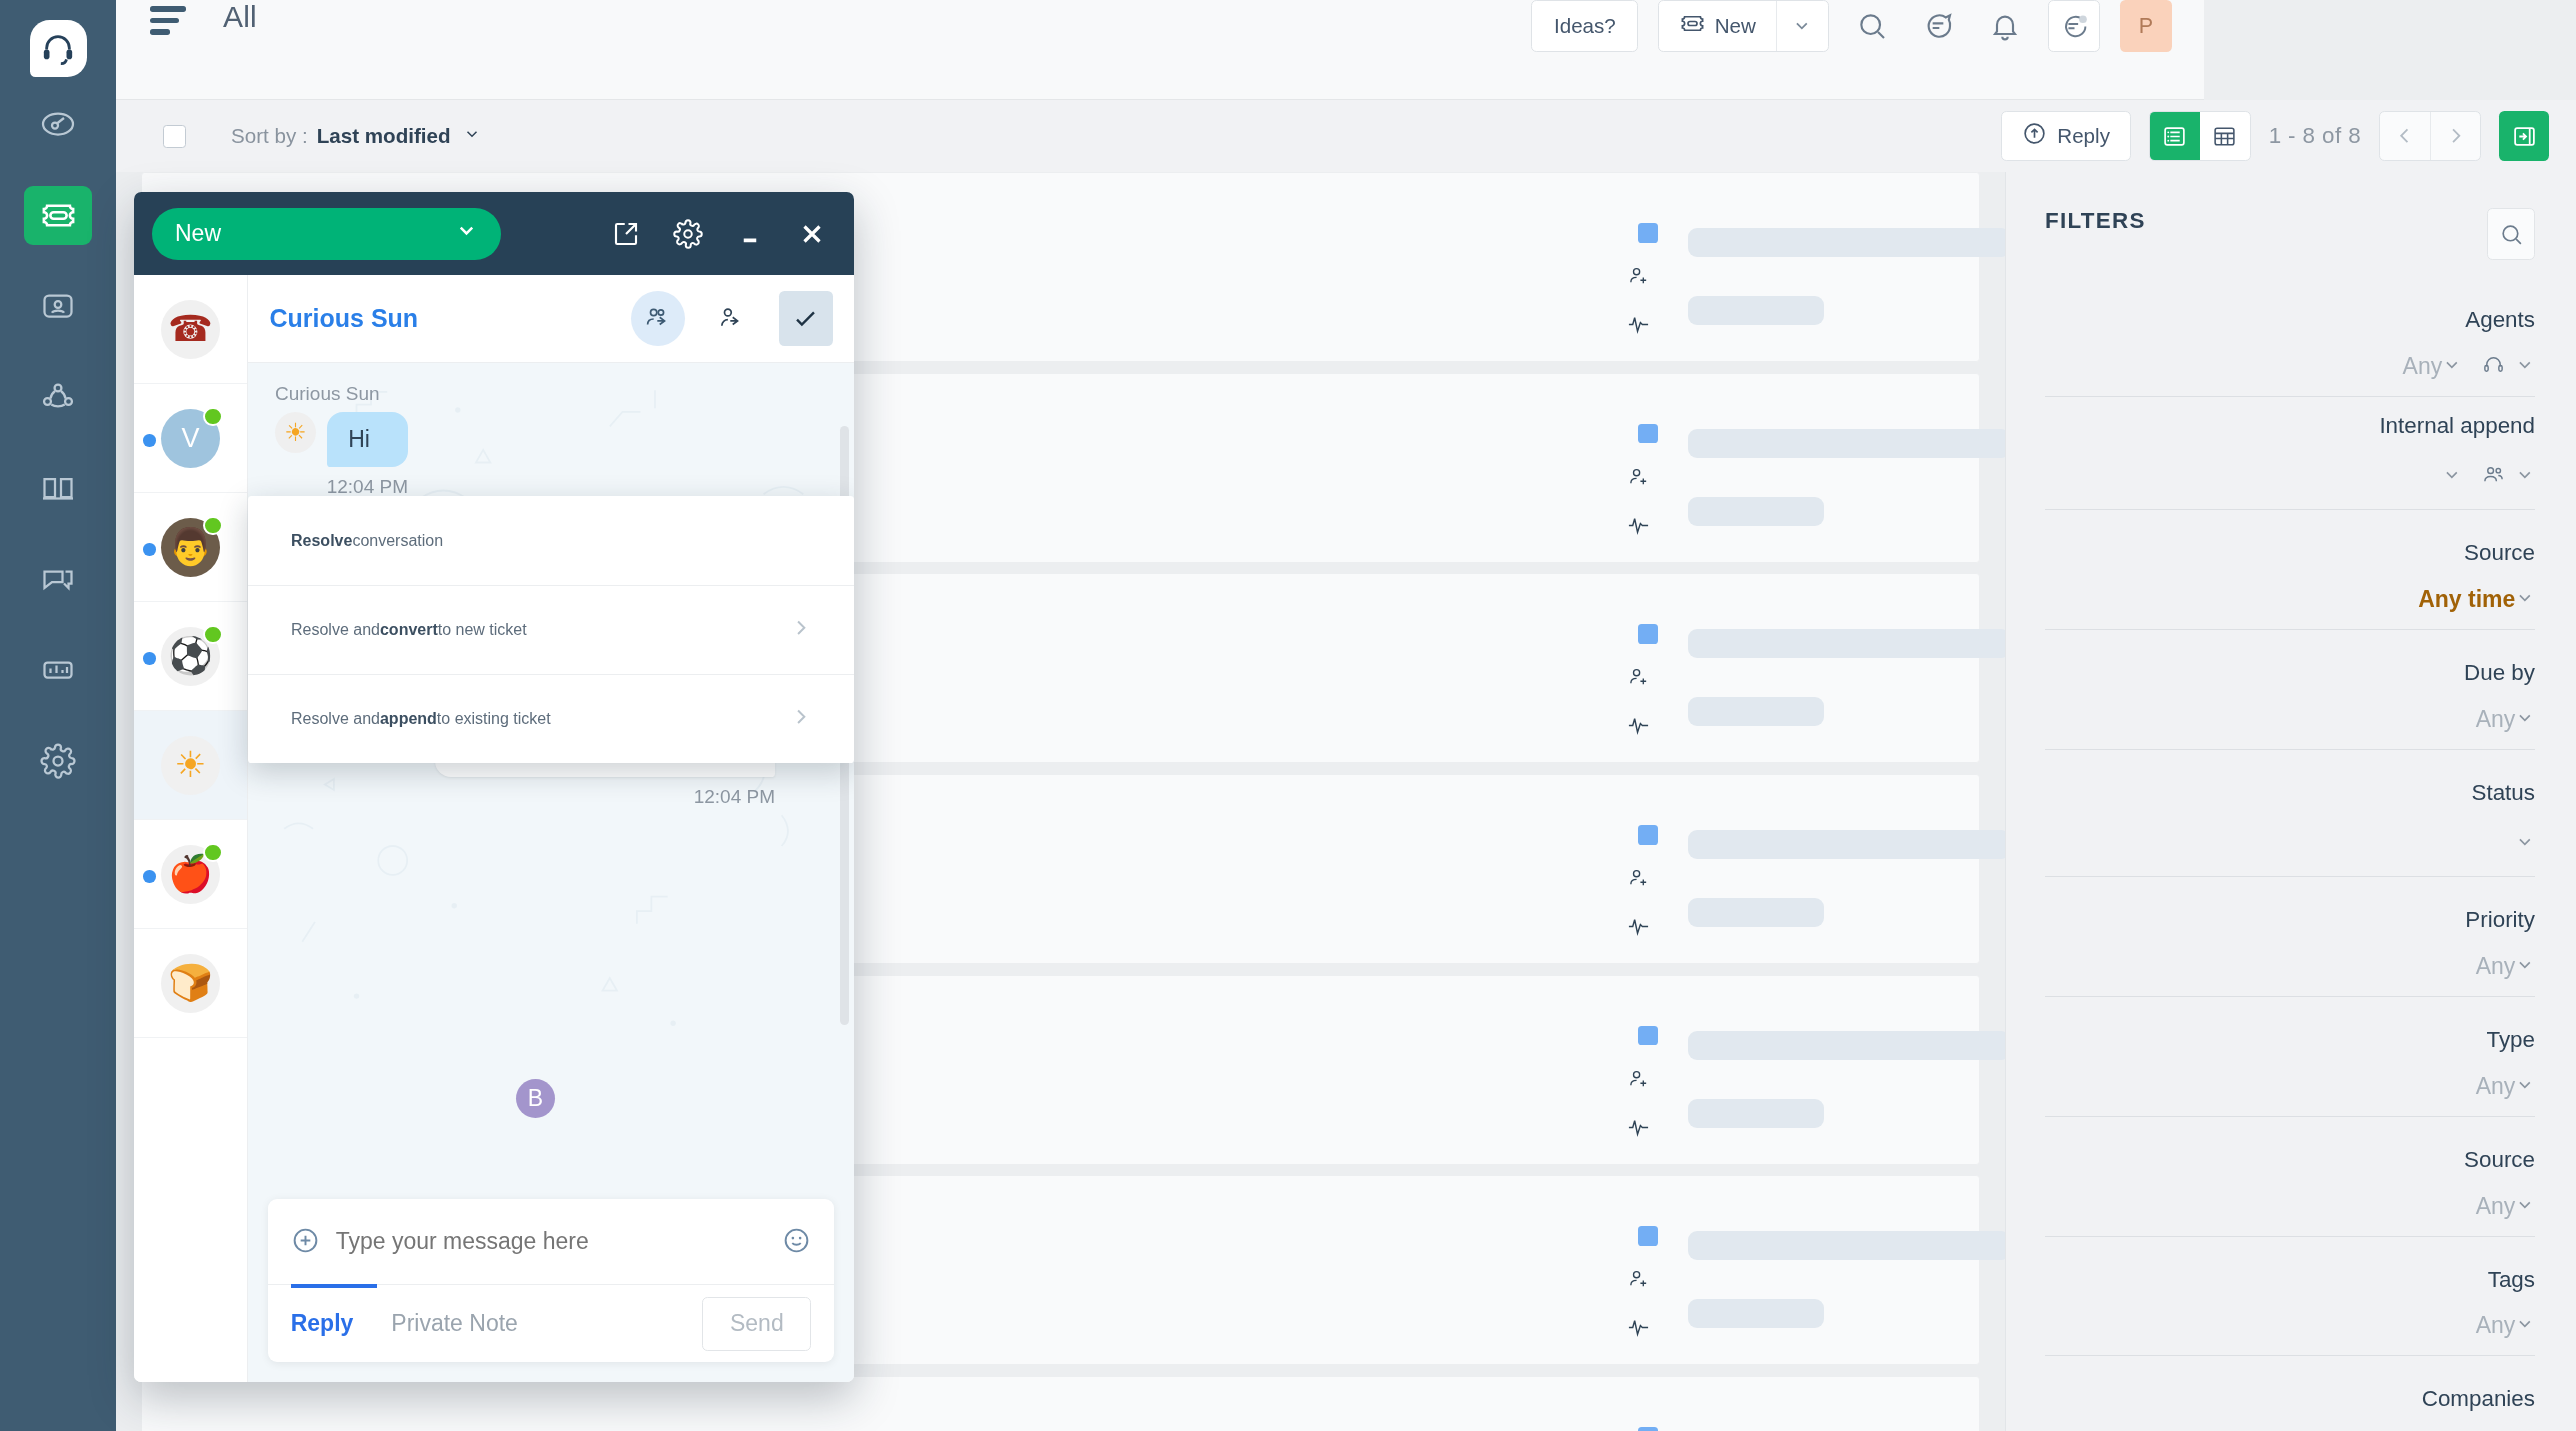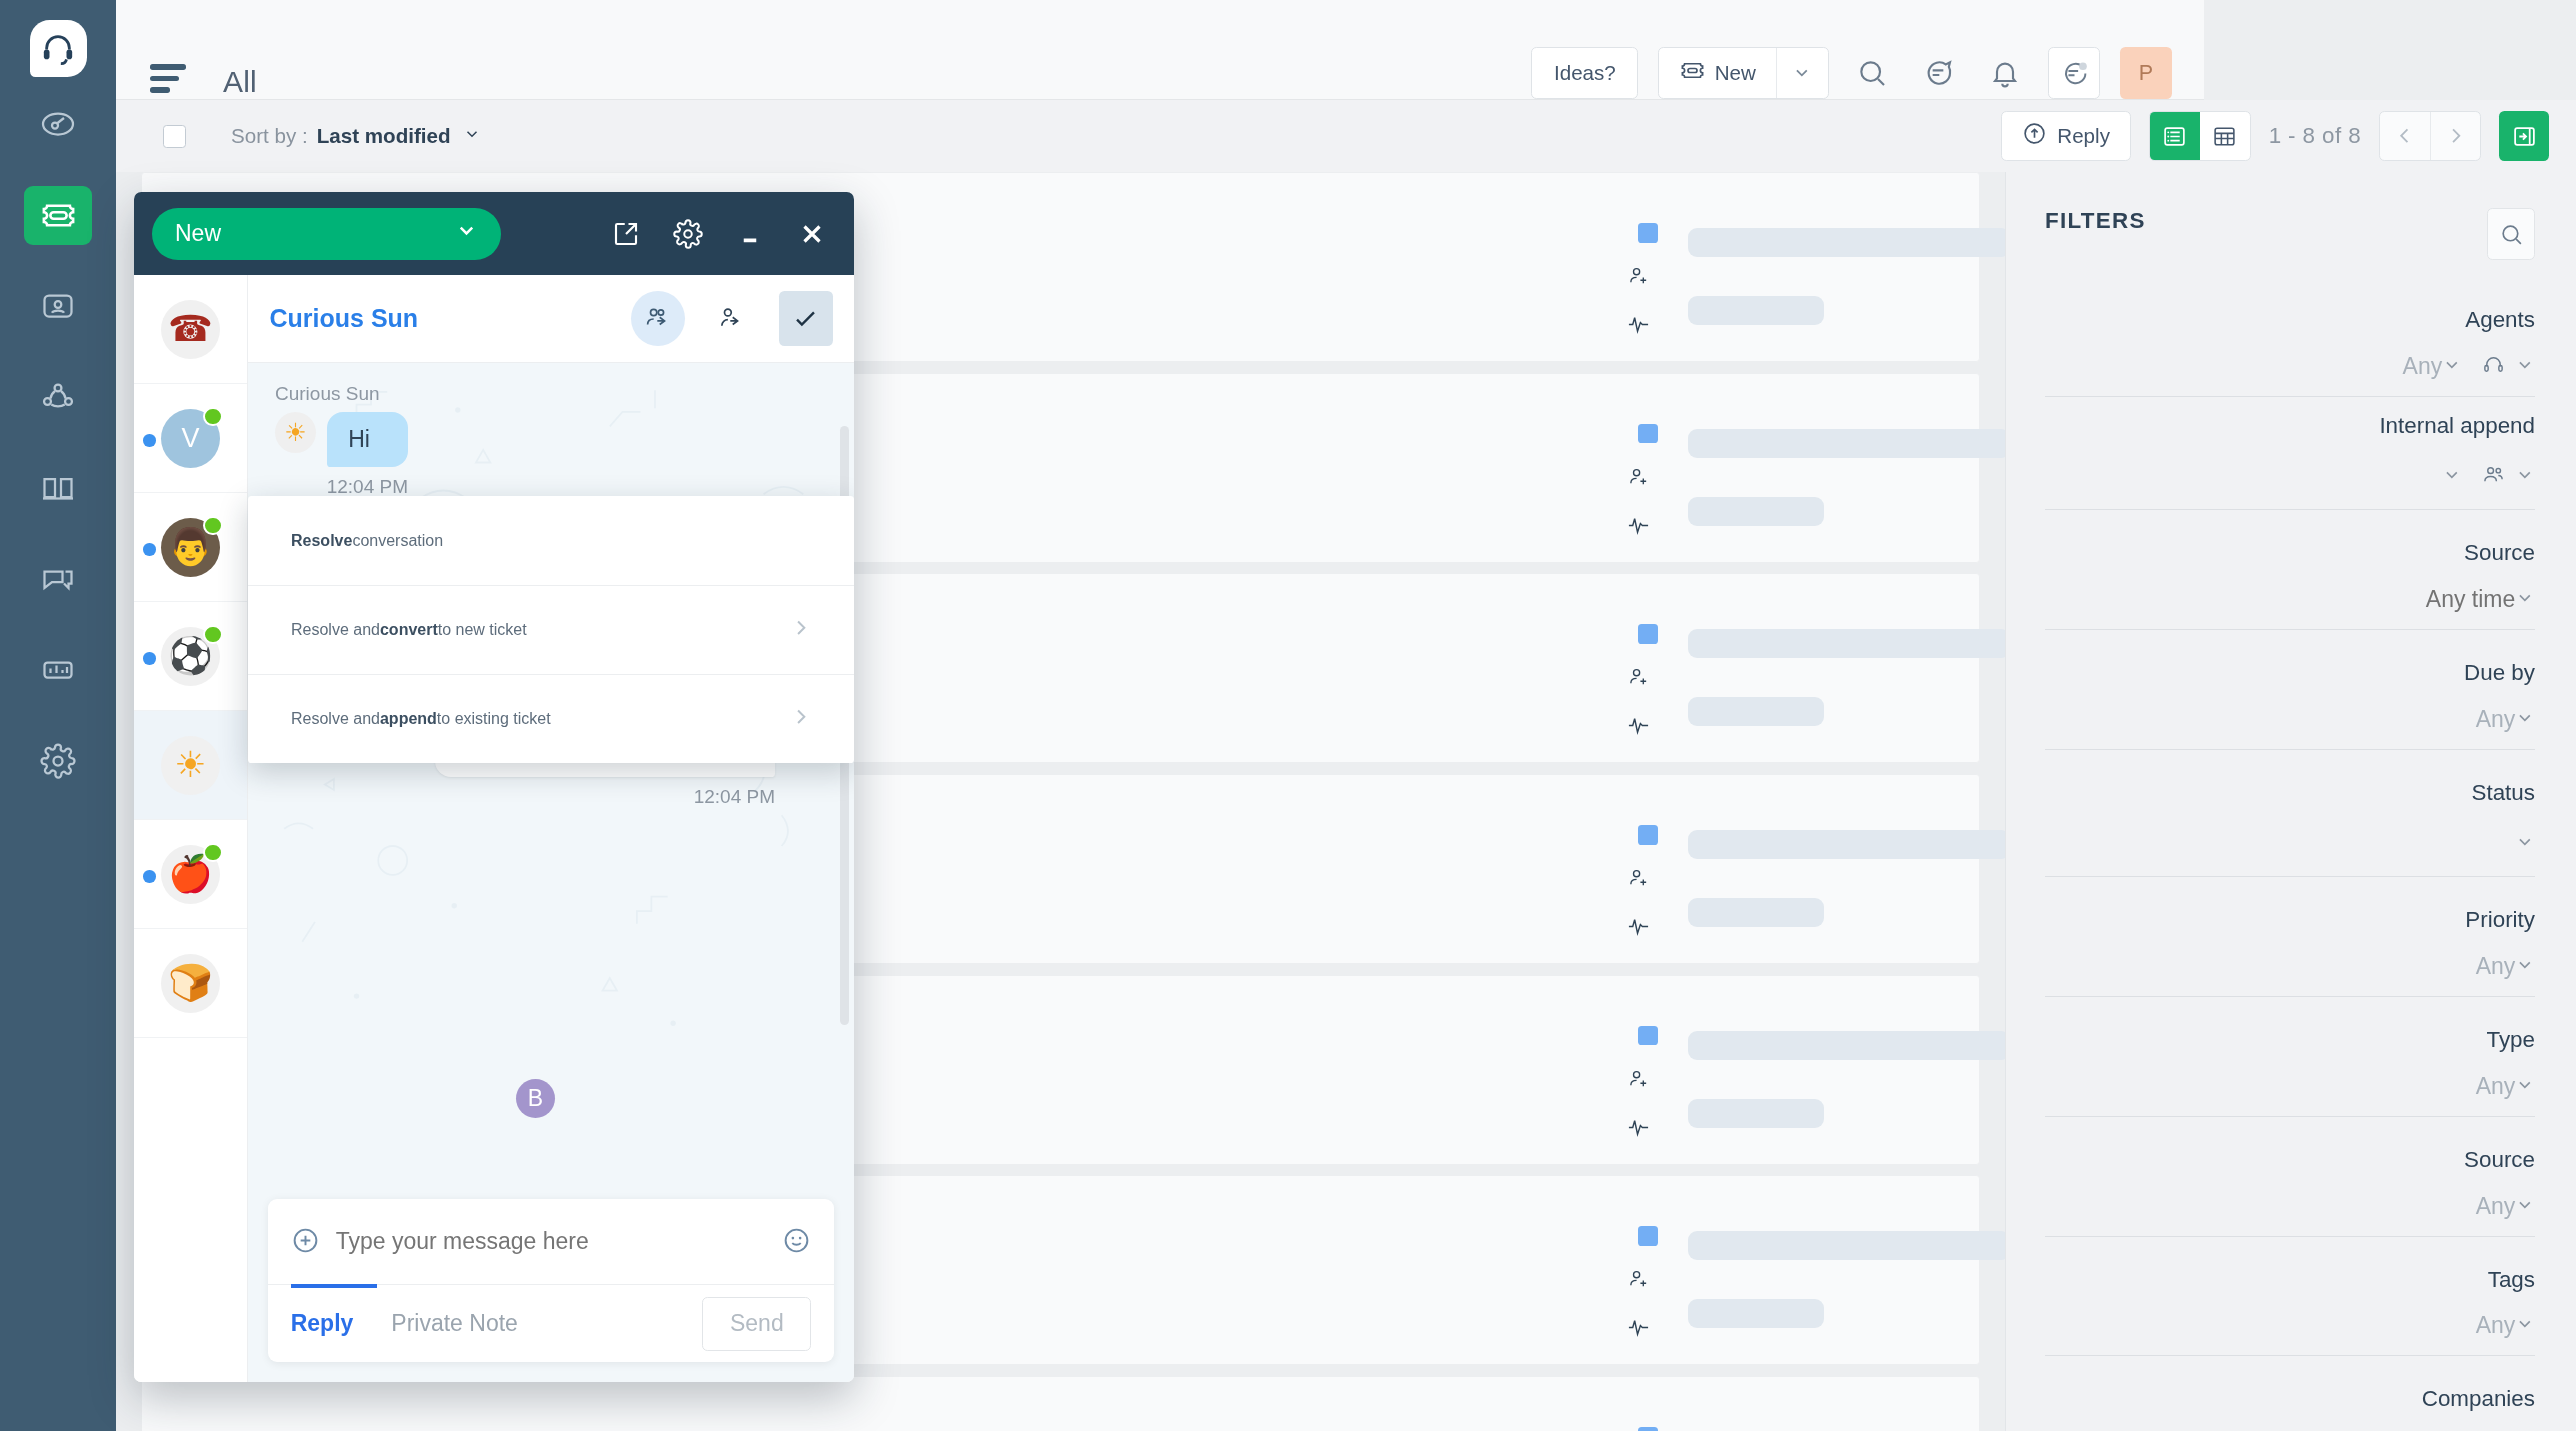--- a/index.html
+++ b/index.html
@@ -27,21 +27,21 @@
     display: flex; align-items: center; justify-content: center;
     border-radius: 9px; cursor: pointer;
   }
   .rail-item.active { background: #19b36b; }
   .rail-item svg { display: block; }
 
   
   .topbar {
     position: absolute; left: 116px; top: 0; width: 2088px; height: 100px;
     background: #f8f9fa; border-bottom: 0.9px solid #e4e6e8;
-    display: flex; align-items: flex-end;
+    display: flex; align-items: flex-start;
   }
   .hamburger { margin-left: 34px; width: 41px; height: 41px;
     display: flex; flex-direction: column; justify-content: center; gap: 6.3px; cursor: pointer; }
   .hamburger i { display: block; height: 5.4px; background: #3f5c72; border-radius: 2.7px; }
   .hamburger i:nth-child(1) { width: 36px; }
   .hamburger i:nth-child(2) { width: 29px; }
   .hamburger i:nth-child(3) { width: 19.7px; }
   .page-title { margin-left: 32px; font-size: 30px; color: #516173; font-weight: 400; letter-spacing: 0.2px; }
   .topbar-right { margin-left: auto; margin-right: 32px; display: flex; align-items: center; gap: 19.7px; }
   .btn-outline {
@@ -96,21 +96,21 @@
     position: absolute; right: 0; top: 172px; width: 571px; bottom: 0;
     background: #f1f2f4; border-left: 0.9px solid #e2e5e8; padding: 36px 41px 0 39px; overflow: hidden; text-align: right;
   }
   .filters-head { display: flex; align-items: flex-start; justify-content: space-between; margin-bottom: 47px; }
   .filters-title { font-size: 22.4px; color: #2f4356; font-weight: 700; letter-spacing: 1.3px; }
   .fsearch { width: 48px; height: 52px; background: #fafbfc; border: 0.9px solid #e2e5e8; border-radius: 5.4px; display: flex; align-items: center; justify-content: center; cursor: pointer; }
   .fgroup { margin-bottom: 16px; }
   .flabel { font-size: 22.4px; color: #2f4356; margin-bottom: 19.7px; }
   .frow { display: flex; align-items: center; border-bottom: 0.9px solid #dcdfe3; padding-bottom: 16px; min-height: 41px; cursor: pointer; }
   .fval { font-size: 23px; color: #a8b1ba; flex: 1; }
-  .fval.bold { color: #737373; font-weight: 400; }
+  .fval.bold { color: #a16207; font-weight: 700; }
   .fgroup.spaced { margin-bottom: 30px; }
 
   
   .chat {
     position: absolute; left: 134px; top: 192px; width: 720px; height: 1190px;
     background: #fff; border-radius: 7.2px; box-shadow: 0 16px 45px rgba(24,39,55,.28);
     overflow: hidden; display: flex;
   }
   .chat-topbar {
     position: absolute; left: 0; top: 0; width: 720px; height: 83px; background: #274156; z-index: 5;

